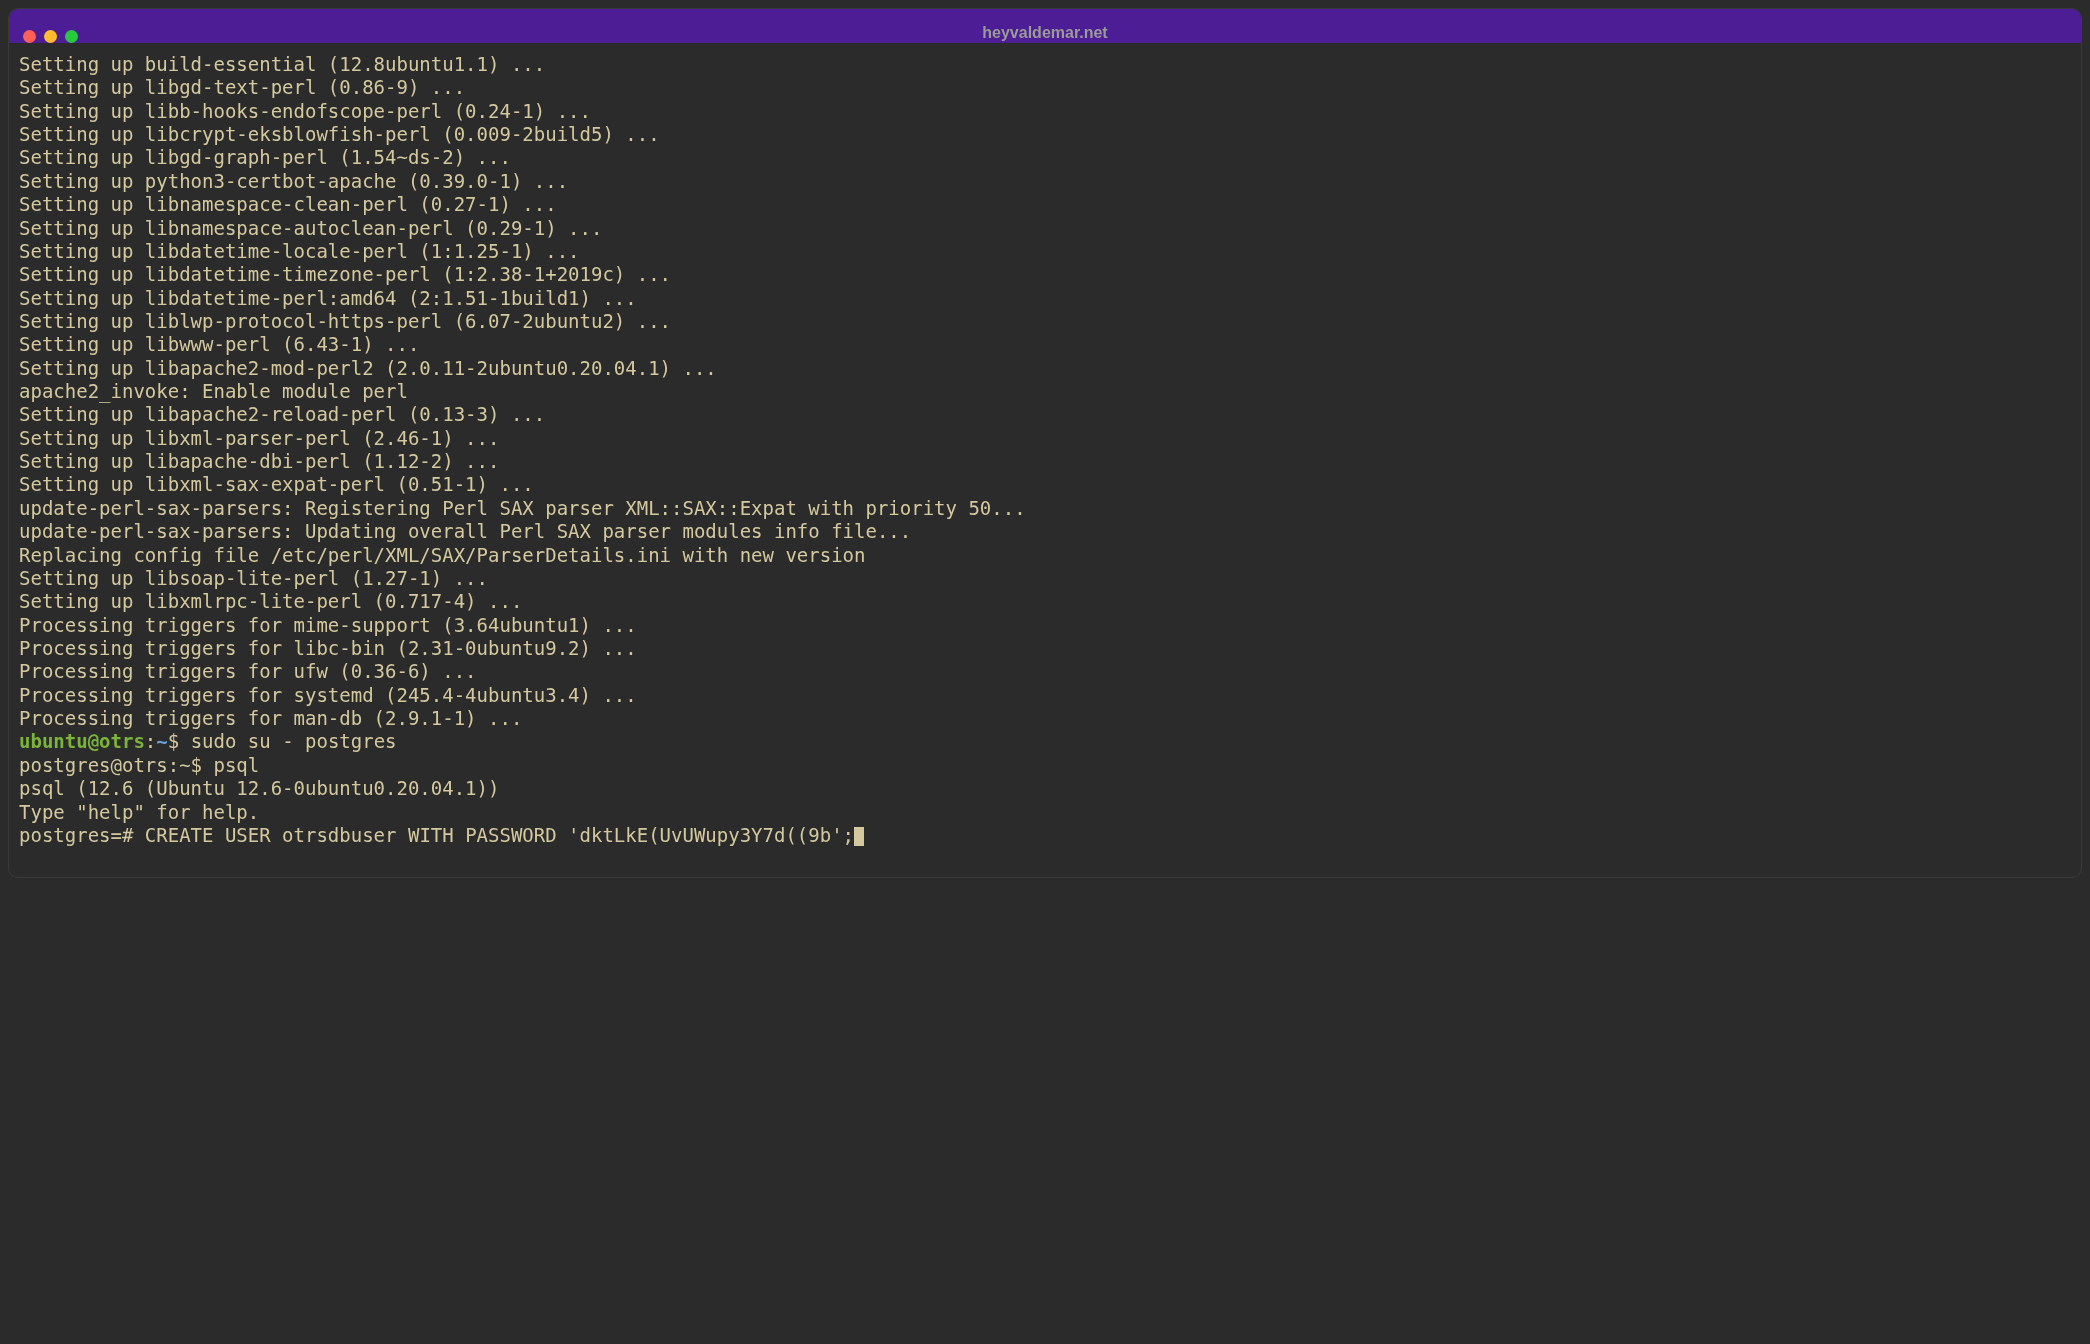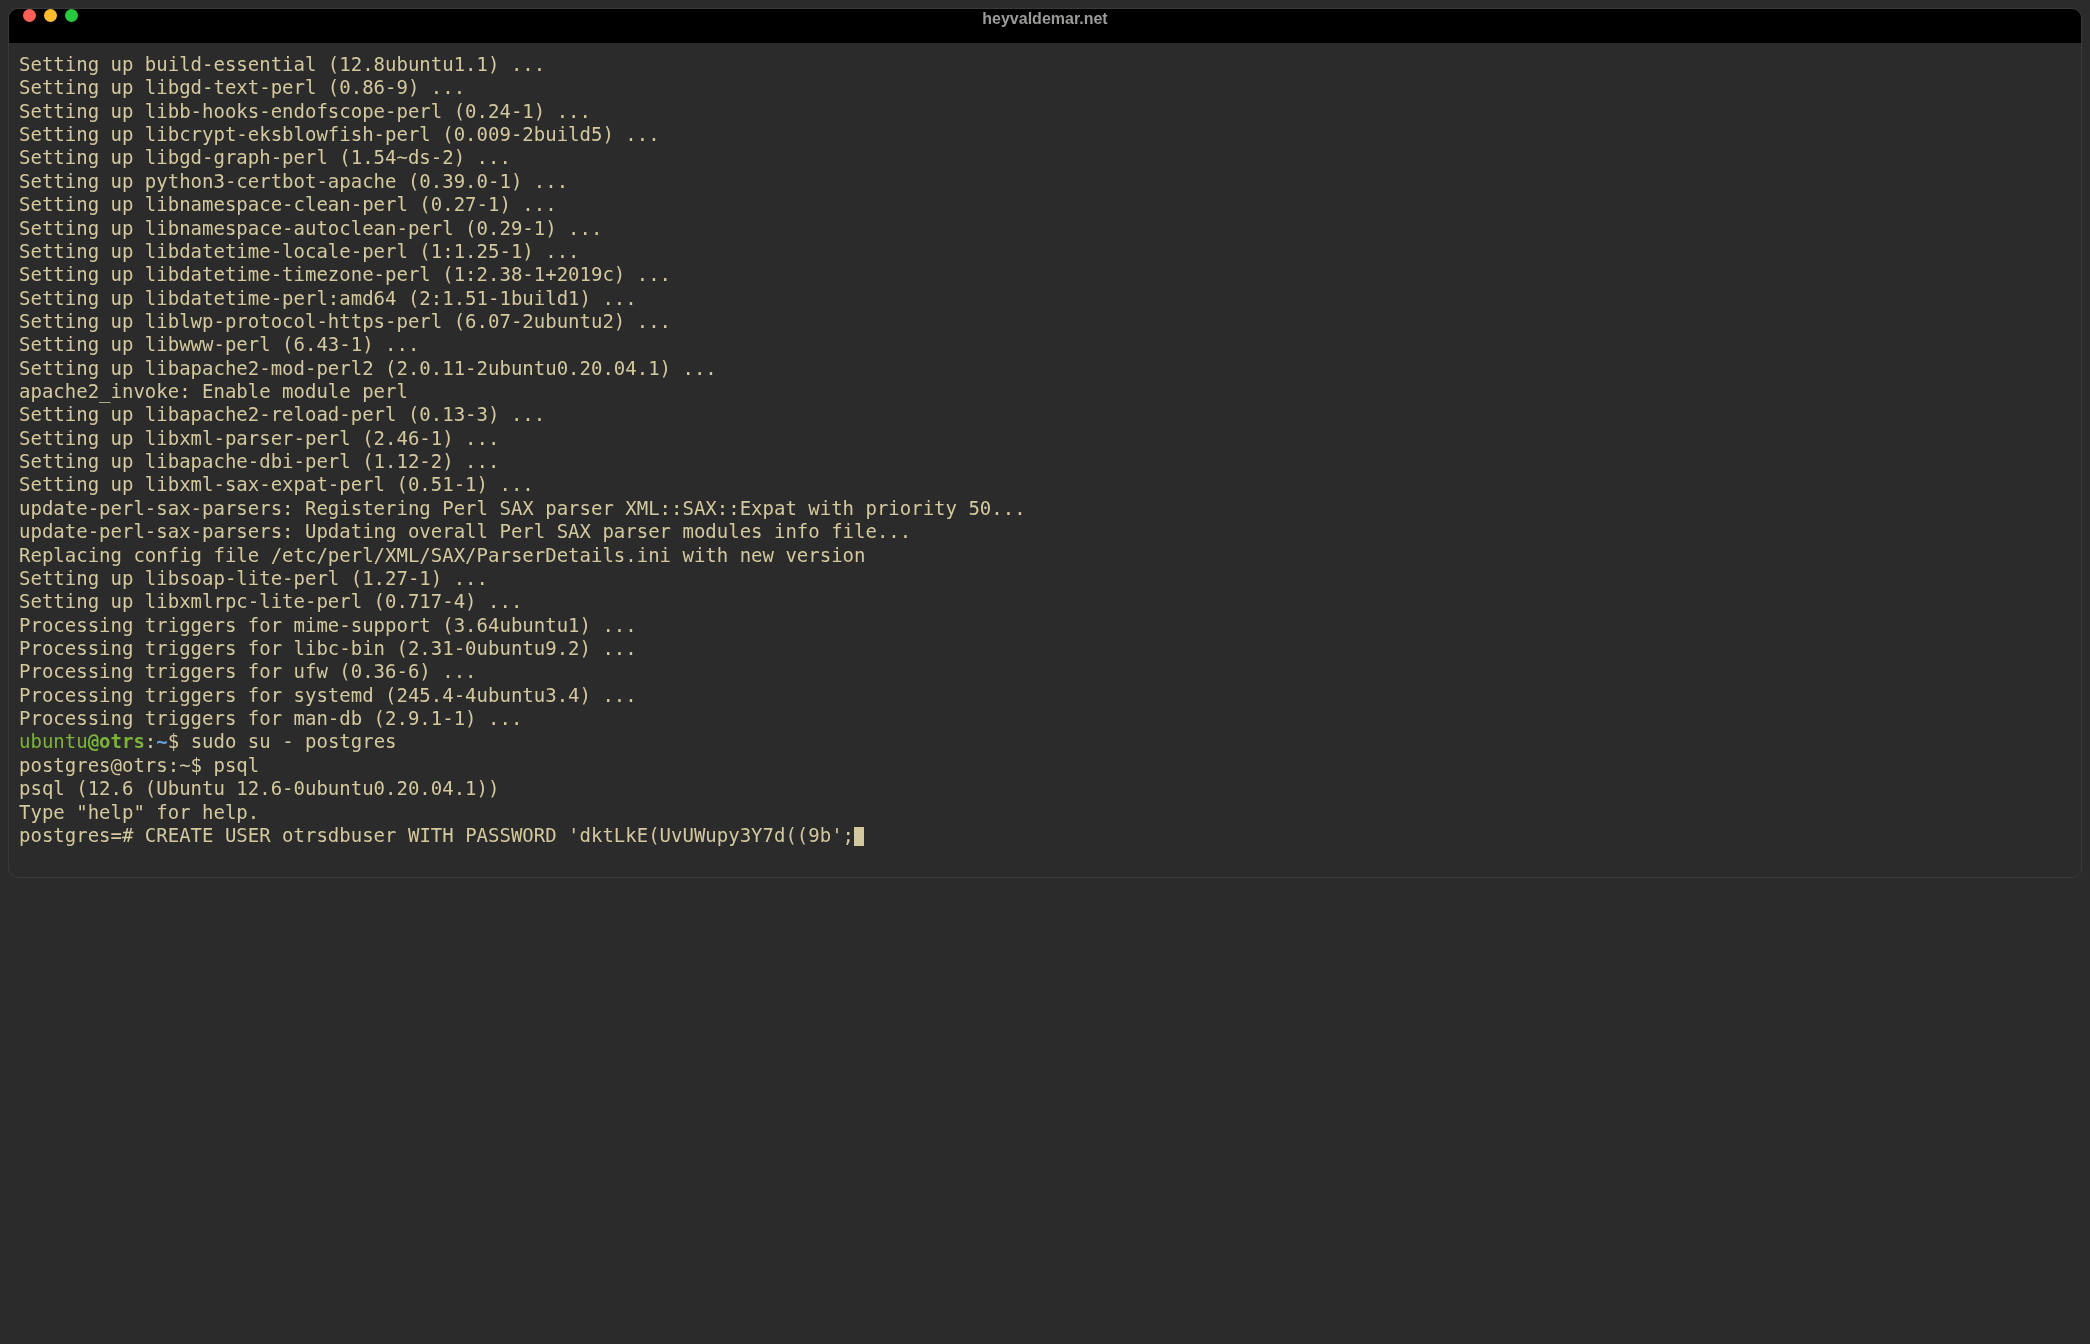--- a/index.html
+++ b/index.html
@@ -13,24 +13,24 @@
     }
     .terminal-window {
       background: #2b2b2b;
       border-radius: 10px;
       overflow: hidden;
       border: 1px solid #3a3a3a;
       height: 870px;
     }
     .titlebar {
       display: flex;
-      align-items: flex-start;
+      align-items: flex-end;
       height: 34px;
       padding: 0 14px;
-      background: #000000;
+      background: #4c1d95;
       position: relative;
     }
     .traffic-lights {
       display: flex;
       gap: 8px;
     }
     .traffic-light {
       width: 13px;
       height: 13px;
       border-radius: 50%;
@@ -46,21 +46,21 @@
       font-weight: 600;
       font-size: 16px;
       font-family: -apple-system, BlinkMacSystemFont, sans-serif;
       pointer-events: none;
     }
     .terminal-body {
       padding: 10px 10px 4px 10px;
       white-space: pre;
     }
     .line { display: block; }
-    .user { color: #7bb33b; font-weight: normal; }
+    .user { color: #7bb33b; font-weight: bold; }
     .host { color: #7bb33b; font-weight: bold; }
     .colon { color: #d4c99e; }
     .path { color: #6aa0d8; font-weight: bold; }
     .cursor {
       display: inline-block;
       width: 10px;
       height: 19px;
       background: #d4c99e;
       vertical-align: text-bottom;
     }

